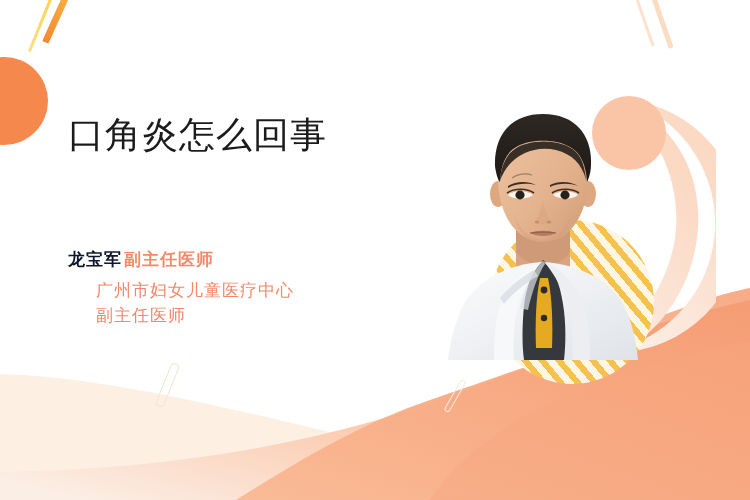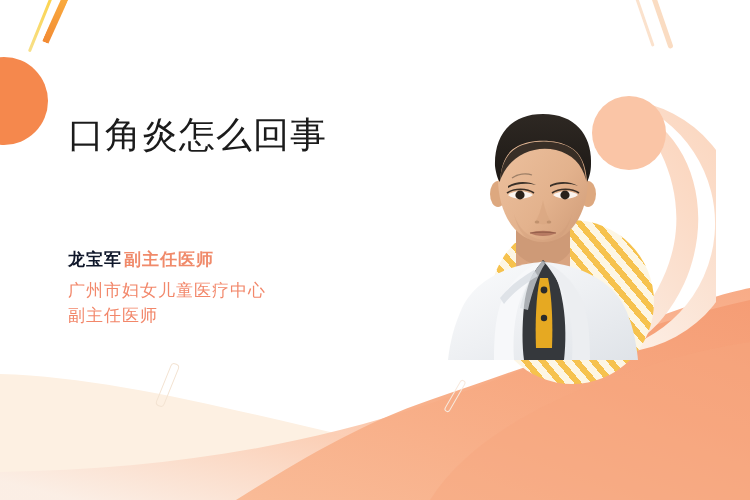--- a/index.html
+++ b/index.html
@@ -70,20 +70,21 @@
     letter-spacing: 1px;
     margin-left: 2px;
   }
   #doctor-hospital,
   #doctor-department {
     color: #f2876a;
     font-size: 17px;
     line-height: 25px;
     letter-spacing: 1px;
     white-space: nowrap;
+    margin-left: 28px;
   }
 
   
   #left-orange-circle {
     position: absolute;
     left: -40px;
     top: 57px;
     width: 88px;
     height: 88px;
     border-radius: 50%;

